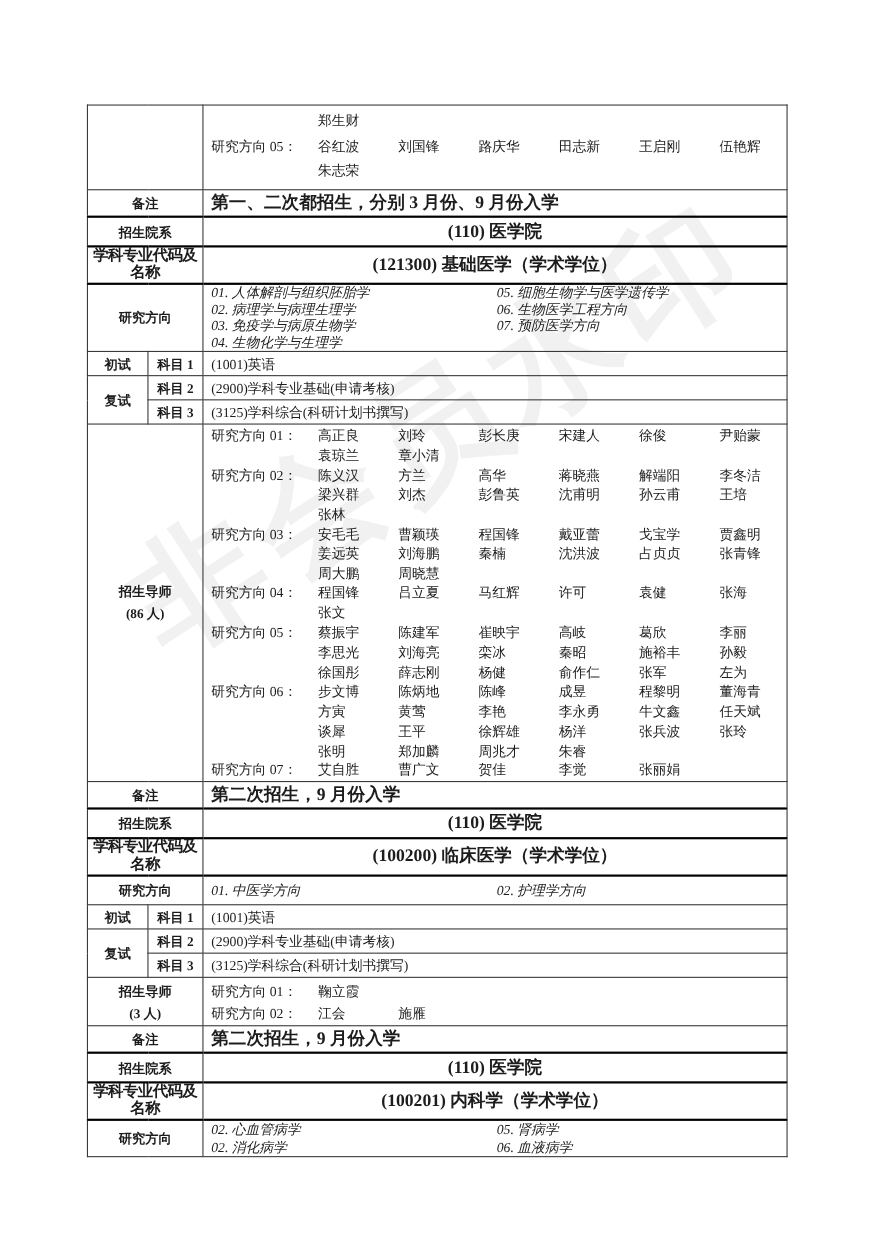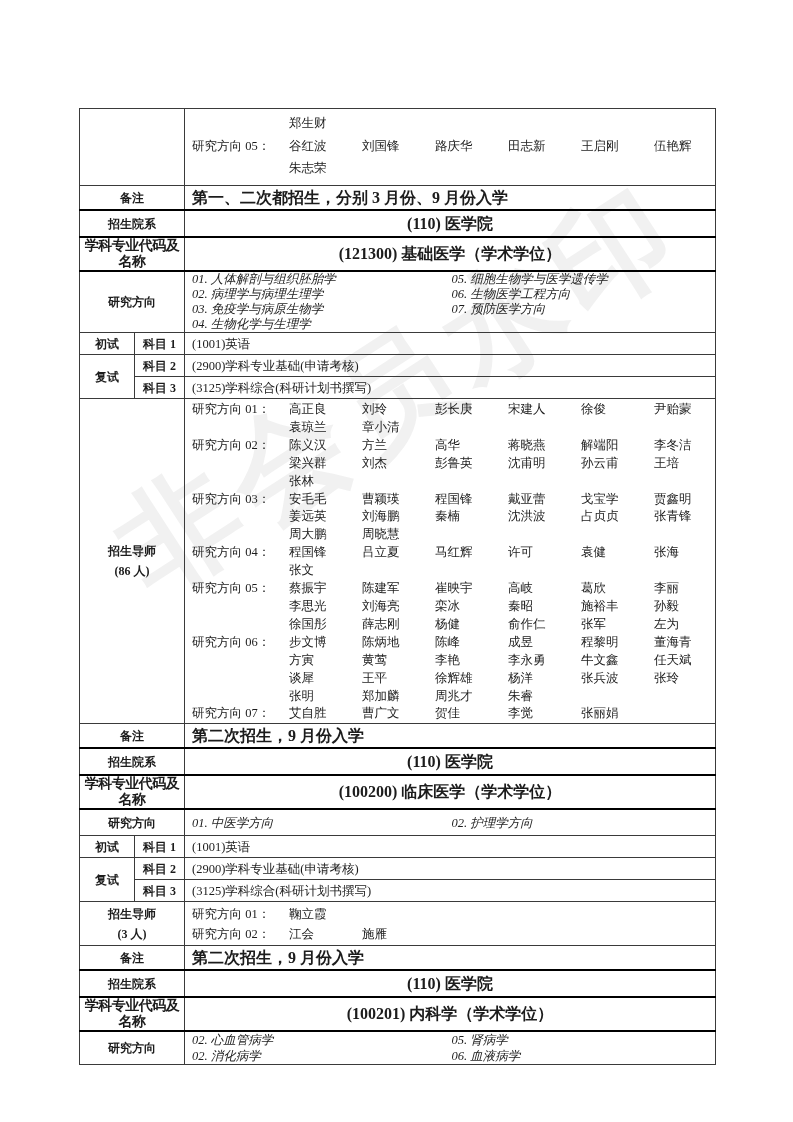--- a/index.html
+++ b/index.html
@@ -9,21 +9,21 @@
     color:#1c1c1c;
   }
   .watermark{
     position:absolute;left:40px;top:310px;width:720px;
     font-size:118px;font-weight:bold;letter-spacing:10px;white-space:nowrap;
     color:rgba(40,40,40,0.065);
     transform:rotate(-33deg);transform-origin:50% 50%;
     text-align:center;z-index:0;pointer-events:none;
   }
   table.tbl{
-    position:absolute;left:79px;top:108px;width:636px;
+    position:absolute;left:79px;top:95px;width:636px;
     border-collapse:collapse;table-layout:fixed;z-index:1;background:transparent;
   }
   .tbl td{
     border:1.2px solid #3a3a3a;
     padding:0;vertical-align:middle;
     font-size:12.5px;line-height:16px;
   }
   col.c1{width:55px}col.c2{width:50px}col.c3{width:531px}
   td.lab{
     text-align:center;font-weight:bold;font-size:12px;

